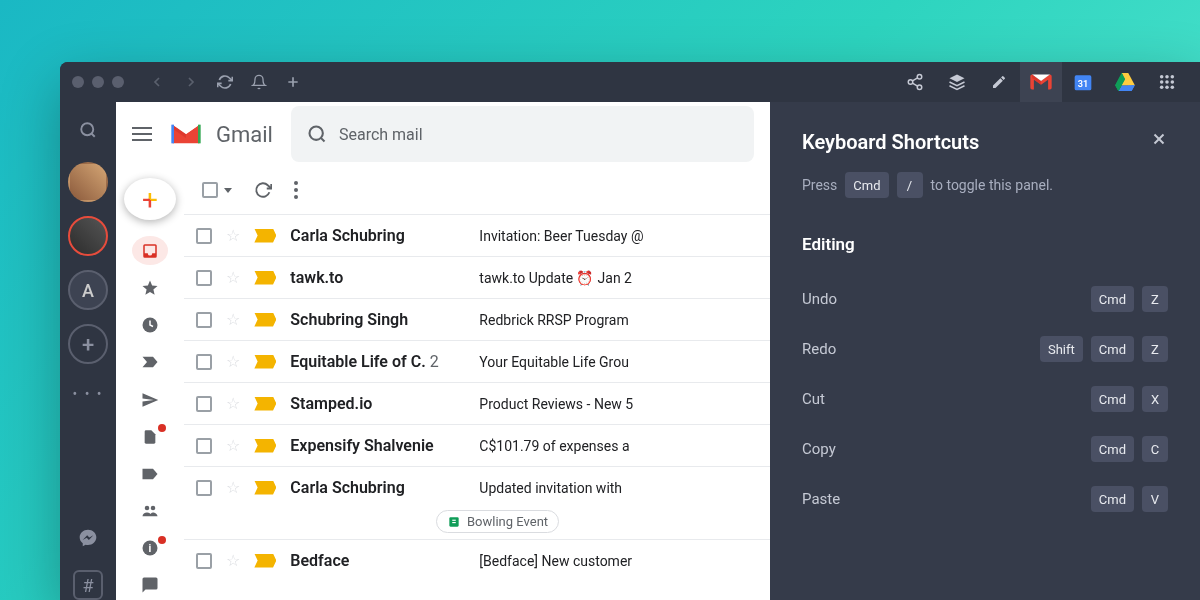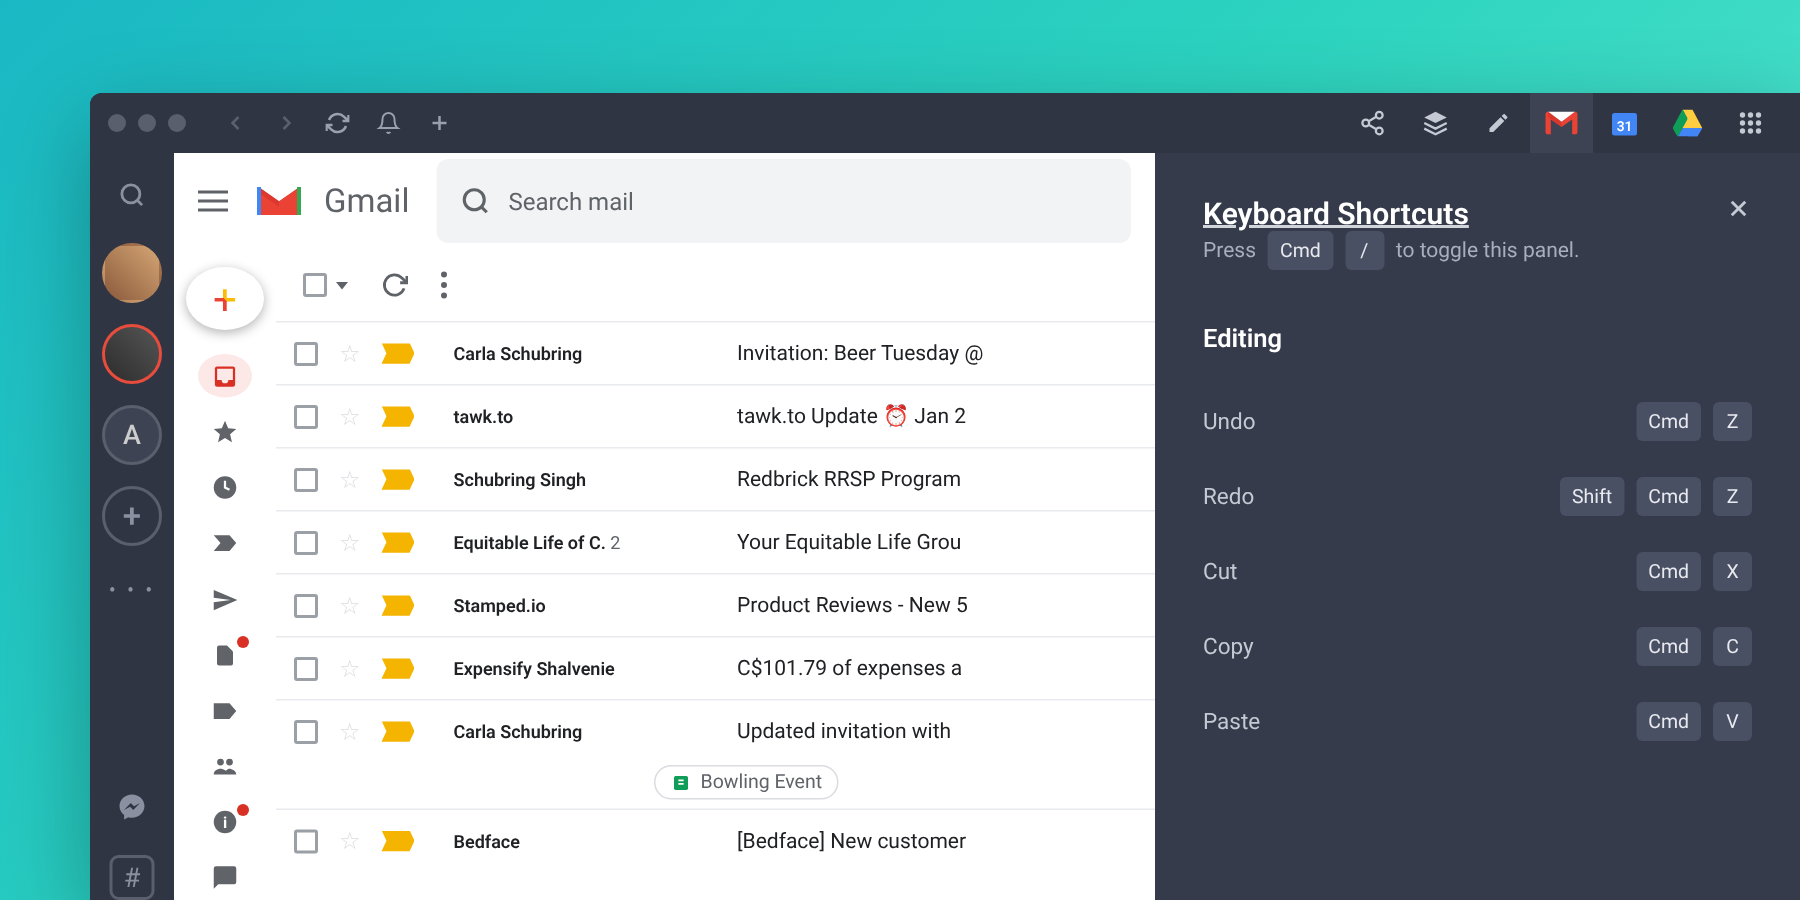--- a/index.html
+++ b/index.html
@@ -39,26 +39,26 @@
 .gmail-content { flex:1; display:flex; flex-direction:column; }
 .gmail-toolbar { height:48px; display:flex; align-items:center; padding:0 18px; gap:22px; color:#5f6368; }
 .chk { width:16px; height:16px; border:2px solid #9aa0a6; border-radius:2px; }
 .caret-down { width:0; height:0; border-left:4px solid transparent; border-right:4px solid transparent; border-top:5px solid #5f6368; }
 .email-list { flex:1; }
 .email-row { height:42px; display:flex; align-items:center; padding:0 12px; border-top:1px solid #e8eaed; gap:14px; }
 .email-row:first-child { border-top:1px solid #e8eaed; }
 .star { color:#dadce0; }
 .label-chip { width:22px; height:14px; position:relative; }
 .label-chip::before { content:''; position:absolute; inset:0; background:#f4b400; clip-path: polygon(0 0, 85% 0, 100% 50%, 85% 100%, 0 100%, 15% 50%); }
-.sender { width:175px; font-size:12px; color:#202124; font-weight:600; white-space:nowrap; overflow:hidden; text-overflow:ellipsis;margin-left:12px; }
+.sender { width:175px; font-size:16px; color:#202124; font-weight:600; white-space:nowrap; overflow:hidden; text-overflow:ellipsis; }
 .sender .count { color:#5f6368; font-weight:400; }
 .subject { flex:1; font-size:14px; color:#202124; white-space:nowrap; overflow:hidden; text-overflow:ellipsis; }
 .attachment-chip { display:inline-flex; align-items:center; gap:6px; border:1px solid #dadce0; border-radius:14px; padding:3px 10px; font-size:13px; color:#5f6368; margin-top:4px; }
 .shortcuts-panel { width: 430px; background:#353b4a; color:#d1d5db; padding: 28px 32px 0 32px; display:flex; flex-direction:column; }
-.sp-header { display:flex; justify-content:space-between; align-items:flex-start; margin-bottom:0;text-decoration:underline; }
+.sp-header { display:flex; justify-content:space-between; align-items:flex-start; margin-bottom:18px; }
 .sp-title { font-size:20px; font-weight:600; color:#fff; }
 .sp-close { color:#c5c9d4; cursor:pointer; }
 .sp-hint { font-size:14px; color:#a8aebf; display:flex; align-items:center; gap:8px; margin-bottom:36px; }
 .kbd { display:inline-flex; align-items:center; justify-content:center; min-width:26px; height:26px; padding:0 8px; background:#4a5064; border-radius:4px; font-size:13px; color:#e8eaef; }
 .sp-section-title { font-size:17px; font-weight:600; color:#fff; margin-bottom:20px; }
 .sp-row { display:flex; justify-content:space-between; align-items:center; padding: 12px 0; }
 .sp-action { font-size:15px; color:#c5c9d4; }
 .sp-keys { display:flex; gap:8px; }
 .avatar-img1 { background: linear-gradient(45deg,#8b5a3c,#d4a574); }
 .avatar-img2 { background: linear-gradient(45deg,#2c2c2c,#555); }

